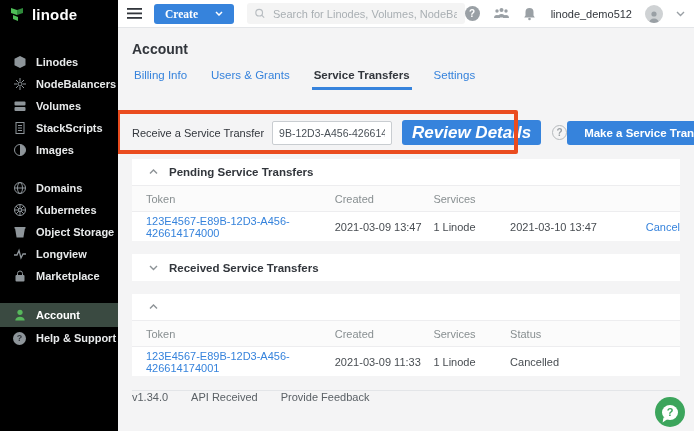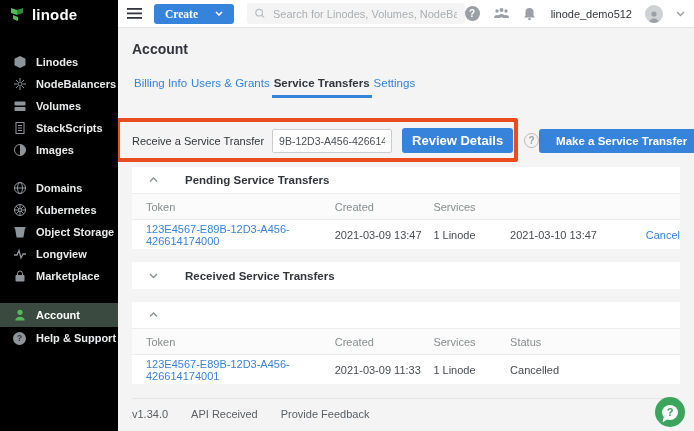--- a/index.html
+++ b/index.html
@@ -35,51 +35,51 @@
   .tb-help { width: 15px; height: 15px; border-radius: 50%; background: #9AA0A5; color: #fff; font-size: 10px;
              font-weight: bold; display: flex; align-items: center; justify-content: center; cursor: pointer; }
   .username { font-size: 11px; color: #32363C; margin-left: 2px; cursor: pointer; }
   .avatar { width: 18px; height: 18px; border-radius: 50%; background: #CFD2D4; overflow: hidden;
             display: flex; align-items: flex-end; justify-content: center; cursor: pointer; }
 
   
   .main { position: absolute; left: 118px; top: 29px; right: 0; bottom: 0; background: #F4F4F5;
           padding: 10px 14px 0; overflow: hidden; }
   .page-title { font-size: 14px; color: #32363C; font-weight: 600; margin-top: 2px; }
-  .tabs { display: flex; margin-top: 20px; }
+  .tabs { display: flex; gap: 20px; margin-top: 12px; }
   .tab { font-size: 11.5px; color: #3683DC; padding: 0 2px 6px; cursor: pointer; border-bottom: 3px solid transparent; }
   .tab.active { color: #32363C; font-weight: bold; border-bottom-color: #3683DC; }
 
   .receive-row { margin-top: 29px; display: flex; align-items: center; position: relative; height: 27px; }
   .annotation { position: absolute; left: -16px; top: -9px; width: 402px; height: 44px;
                 border: 4px solid #EA4C1F; border-radius: 2px; pointer-events: none; z-index: 5; }
   .receive-label { font-size: 11px; font-weight: normal; color: #32363C; white-space: nowrap; }
   .receive-input { margin-left: 8px; width: 120px; height: 24px; border: 1px solid #C9CDD1; border-radius: 2px;
                    background: #fff; font-size: 10.5px; color: #495057; padding: 0 6px; outline: none; }
   .review-btn { margin-left: 10px; height: 25px; padding: 0 10px; background: #3683DC; color: #fff;
-                font-weight: bold; font-size: 13px; border: none; border-radius: 3px; cursor: pointer; white-space: nowrap; }
+                font-weight: bold; font-size: 17px; border: none; border-radius: 3px; cursor: pointer; white-space: nowrap; font-style: italic; }
   .help-circle { margin-left: 11px; width: 15px; height: 15px; border-radius: 50%; border: 1.5px solid #B6BABD;
                  color: #9CA1A5; font-size: 10px; font-weight: bold; display: flex; align-items: center;
                  justify-content: center; flex: none; cursor: pointer; }
   .make-btn { margin-left: auto; height: 24px; padding: 0 17px; background: #3683DC; color: #fff;
               font-weight: bold; font-size: 11.5px; border: none; border-radius: 3px; cursor: pointer; white-space: nowrap; }
 
   .card { background: #fff; margin-top: 13px; }
-  .sec-head { height: 27px; display: flex; align-items: center; gap: 27px; padding-left: 17px; cursor: pointer; }
+  .sec-head { height: 27px; display: flex; align-items: center; gap: 11px; padding-left: 17px; cursor: pointer; }
   .sec-head.bordered { border-bottom: 1px solid #EDEDEF; }
   .sec-title { font-size: 11.5px; font-weight: bold; color: #32363C; }
   .tbl-row { display: grid; grid-template-columns: 37% 18% 14% 19% 12%; align-items: center; }
   .tbl-row > div:first-child { padding-left: 14px; }
   .tbl-row > div:last-child { text-align: right; }
   .tbl-head { height: 26px; background: #FBFBFB; border-bottom: 1px solid #EDEDEF; color: #888F91; font-size: 11px; }
   .tbl-data { height: 29px; font-size: 11px; color: #484D52; }
   .link { color: #3683DC; cursor: pointer; text-decoration: none; }
   .chev { display: flex; }
 
-  .footer { margin-top: 14px; border-top: 1px solid #E3E5E8; padding-top: 9px; display: flex; gap: 23px;
+  .footer { margin-top: 14px; border-top: 1px solid #E3E5E8; display: flex; gap: 23px;
             font-size: 11px; color: #5A6065; }
   .footer .f-link { cursor: pointer; }
   .help-bubble { position: absolute; right: 9px; bottom: 4px; width: 30px; height: 30px; border-radius: 50%;
                  background: #3CA55C; display: flex; align-items: center; justify-content: center; cursor: pointer; z-index: 4; }
   .bubble { width: 16px; height: 15px; background: #fff; border-radius: 50%; position: relative;
             display: flex; align-items: center; justify-content: center; color: #3CA55C; font-size: 11px; font-weight: bold; }
   .bubble::after { content: ""; position: absolute; left: 1px; bottom: -3px; width: 0; height: 0;
                    border-left: 5px solid #fff; border-bottom: 5px solid transparent; transform: rotate(10deg); }
 </style>
 </head>

